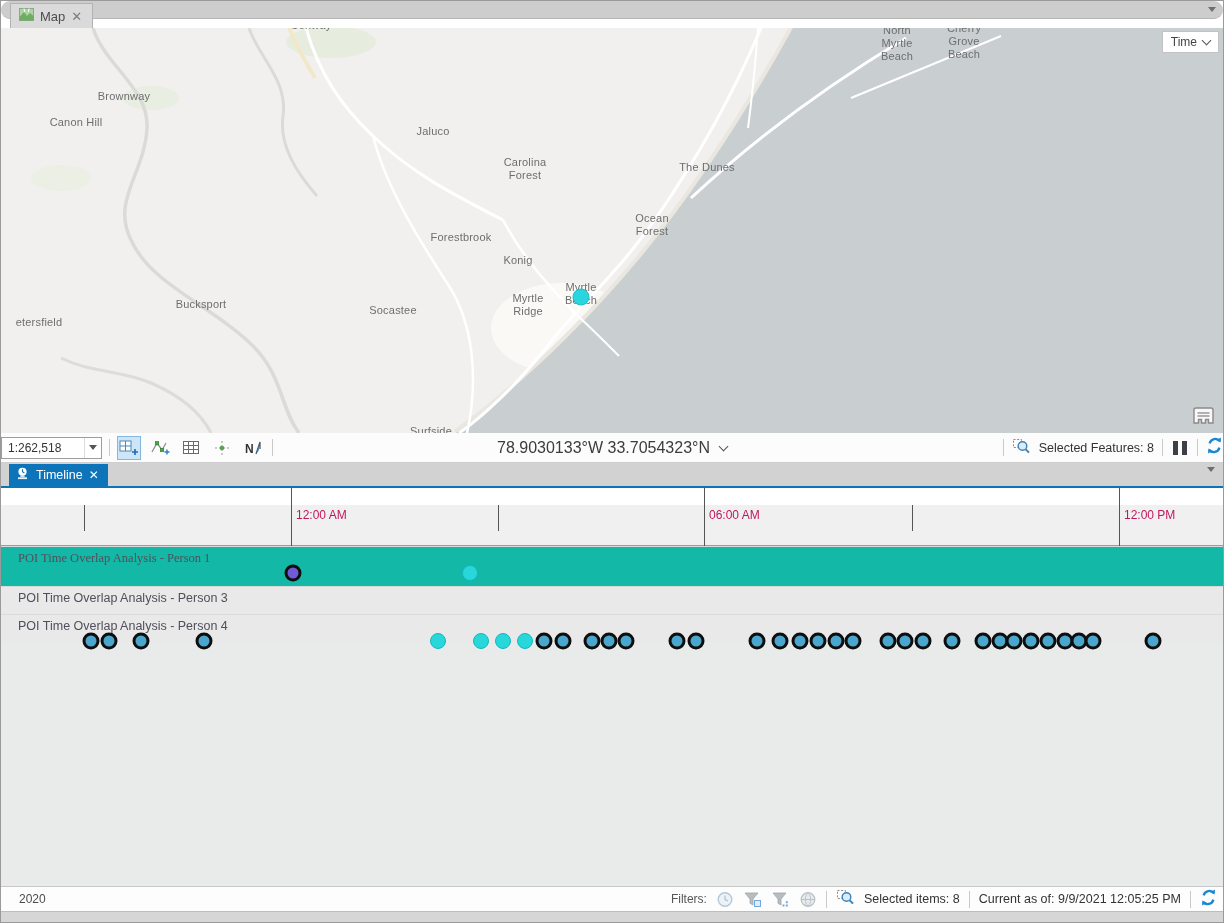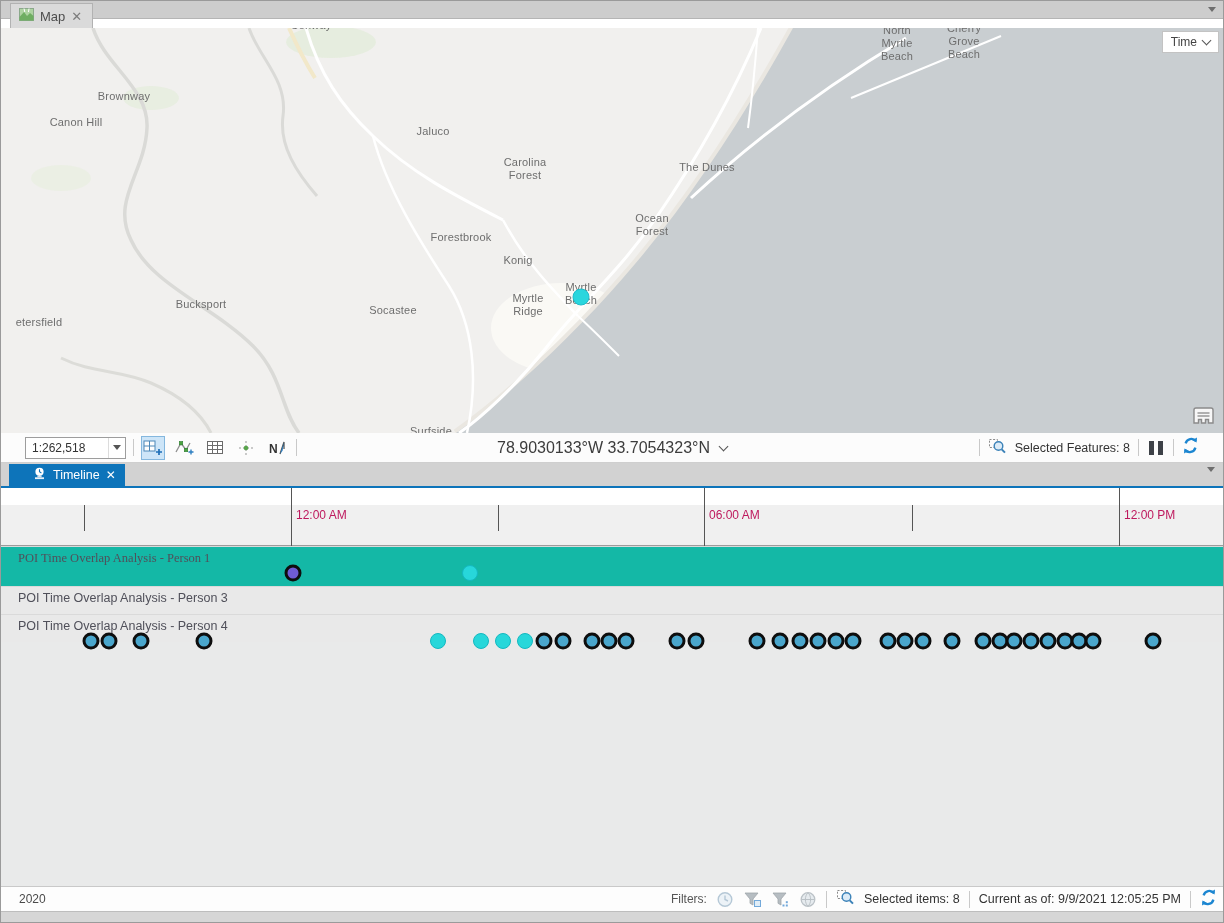--- a/index.html
+++ b/index.html
@@ -1,50 +1,50 @@
 <!DOCTYPE html>
 <html><head>
 <meta charset="utf-8">
 <style>
   html,body{margin:0;padding:0;background:#d4d4d4;font-family:"Liberation Sans","DejaVu Sans",sans-serif;}
   #window{position:relative;width:1224px;height:923px;background:#fff;border:1px solid #9a9a9a;box-sizing:border-box;overflow:hidden;}
 
   
-  .view-tabbar{position:absolute;left:0;top:0;width:100%;height:18px;background:#cdcdcd;border-bottom:1px solid #b5b5b5;box-sizing:border-box;}
+  .view-tabbar{position:absolute;left:0;top:0;width:100%;height:18px;background:#cdcdcd;border-bottom:1px solid #b5b5b5;box-sizing:border-box;border-radius:13px;}
   .map-tab{position:absolute;left:9px;top:2px;height:25px;display:flex;align-items:center;gap:6px;padding:0 10px 0 8px;background:#dadada;border:1px solid #b2b2b2;border-bottom:none;box-sizing:border-box;}
   .map-tab .lbl{font-size:13px;color:#4d4d4d;}
   .tab-close-gray{color:#7c7c7c;font-size:13px;cursor:default;}
   .bar-caret{position:absolute;right:7px;top:11px;}
   .caret-down{width:0;height:0;border-left:4px solid transparent;border-right:4px solid transparent;border-top:5px solid #6e6e6e;}
 
   
   .map-canvas{position:absolute;left:0;top:27px;width:1224px;height:405px;background:#f1f0ee;overflow:hidden;}
   .place-label{position:absolute;transform:translateX(-50%);color:#6e6e6e;font-size:11px;line-height:1.2;text-align:center;white-space:pre-line;letter-spacing:.2px;}
   .loc-dot{position:absolute;width:17px;height:17px;border-radius:50%;background:#2ad6dd;border:1px solid #1fbcca;transform:translate(-50%,-50%);box-sizing:border-box;}
   .time-btn{position:absolute;right:6px;top:3px;height:22px;background:#fff;border:1px solid #c3c3c3;display:flex;align-items:center;gap:6px;padding:8px 8px;font-size:12px;color:#444;font-family:inherit;}
   .chev{width:6px;height:6px;border-right:1.6px solid #555;border-bottom:1.6px solid #555;transform:rotate(45deg);display:inline-block;margin-top:-3px;}
   .fort-btn{position:absolute;right:9px;bottom:7px;width:26px;height:21px;display:flex;align-items:center;justify-content:center;}
 
   
-  .map-statusbar{position:absolute;left:0;top:432px;width:100%;height:30px;background:#fcfcfc;border-bottom:1px solid #cfcfcf;box-sizing:border-box;display:flex;align-items:center;padding:0 24px;gap:7px;}
+  .map-statusbar{position:absolute;left:0;top:432px;width:100%;height:30px;background:#fcfcfc;border-bottom:1px solid #cfcfcf;box-sizing:border-box;display:flex;align-items:center;padding:0 0;gap:7px;}
   .scale-combo{width:101px;height:22px;border:1px solid #9d9d9d;background:#fff;display:flex;align-items:center;box-sizing:border-box;}
   .scale-combo .val{flex:1;font-size:12px;color:#333;padding-left:6px;}
   .scale-combo .dd{width:16px;height:100%;display:flex;align-items:center;justify-content:center;border-left:1px solid #dcdcdc;}
   .vsep{width:1px;height:17px;background:#c9c9c9;}
   .tool-btn{width:24px;height:24px;display:flex;align-items:center;justify-content:center;border:1px solid transparent;box-sizing:border-box;}
   .tool-btn.selected{background:#cde5f8;border:1px solid #84b7de;}
   .coords-ctl{position:absolute;left:50%;transform:translateX(-50%);display:flex;align-items:center;gap:10px;font-size:16px;color:#3c3c3c;}
   .right-group{margin-left:auto;display:flex;align-items:center;gap:8px;}
   .sel-text{font-size:12.5px;color:#333;}
   .pause-btn{display:flex;gap:4px;padding:0 2px;}
   .pause-btn i{display:block;width:5px;height:14px;background:#3d4147;}
 
   
   .tl-tabbar{position:absolute;left:0;top:462px;width:100%;height:25px;background:#d2d2d2;border-bottom:2px solid #0d74ba;box-sizing:border-box;}
-  .tl-tab{position:absolute;left:8px;top:1px;height:22px;display:flex;align-items:center;gap:6px;padding:0 9px 0 23px;background:#0d74ba;color:#fff;}
+  .tl-tab{position:absolute;left:8px;top:1px;height:22px;display:flex;align-items:center;gap:6px;padding:0 9px 0 6px;background:#0d74ba;color:#fff;}
   .tl-tab .lbl{font-size:12.5px;color:#fff;}
   .tab-close-white{color:#fff;font-size:12px;}
   .tl-bar-caret{position:absolute;right:8px;top:9px;}
 
   
   .tl-date-band{position:absolute;left:0;top:487px;width:100%;height:24px;background:#f0f0f0;border-bottom:3px solid #d946ef;box-sizing:border-box;margin-top:41px;}
   .tl-date-band .date{position:absolute;left:1046px;top:1px;transform:translateX(-50%);font-size:12px;color:#444;}
   .tl-time-band{position:absolute;left:0;top:504px;width:100%;height:41px;background:#f0f0f0;border-bottom:1px solid #9c9c9c;box-sizing:border-box;}
   .tick{position:absolute;width:1px;background:#555;}
   .tick.major{top:-17px;height:58px;}

